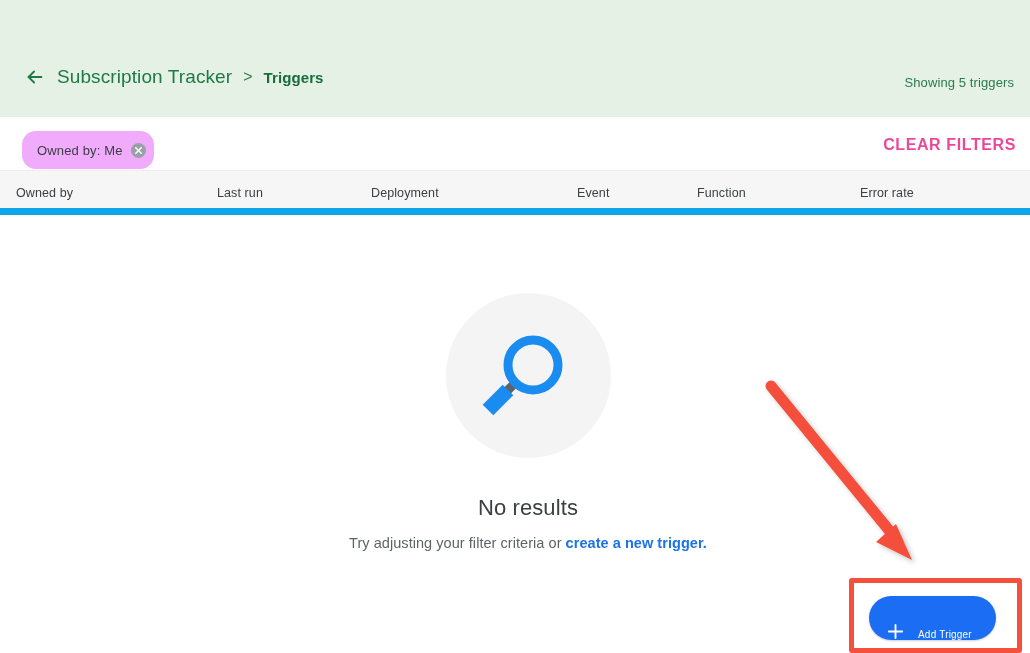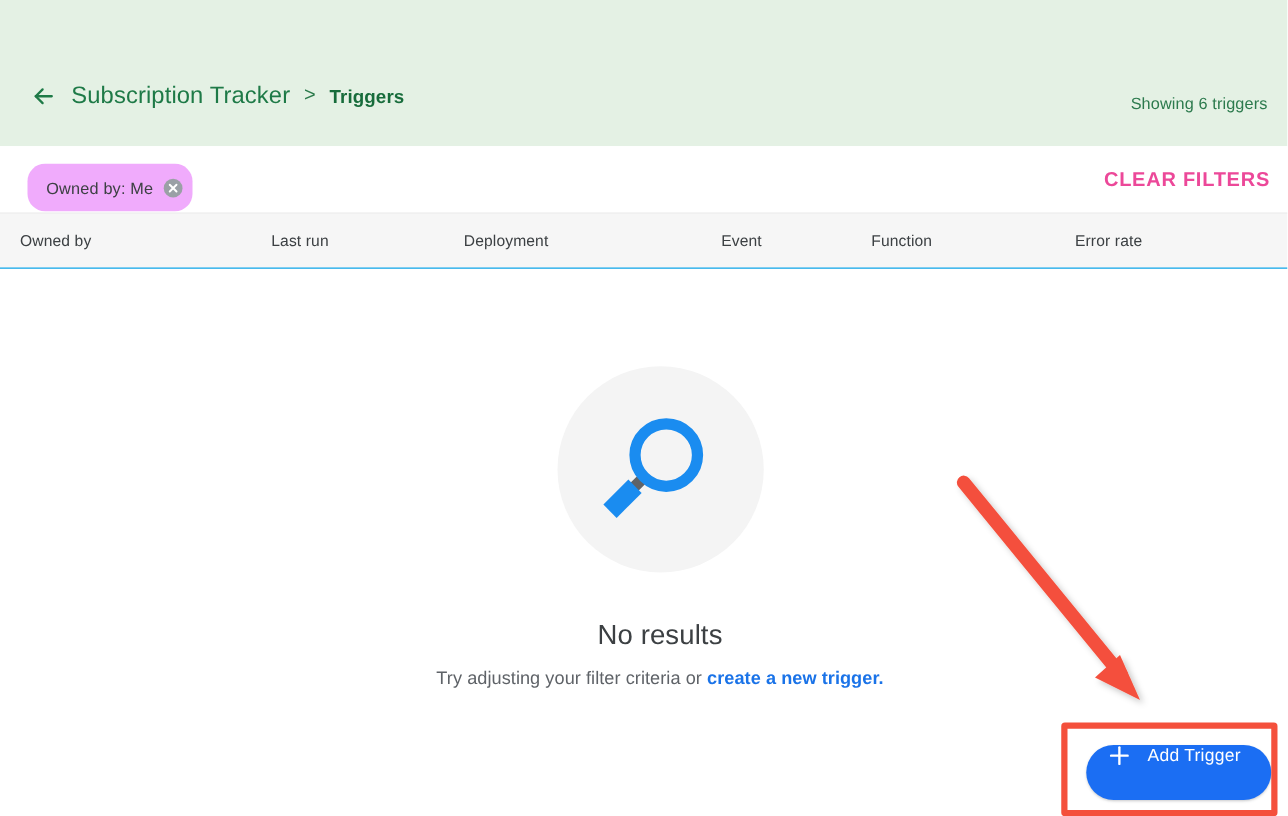--- a/index.html
+++ b/index.html
@@ -126,21 +126,21 @@
     white-space: nowrap;
   }
 
   
   .table-head {
     position: absolute;
     left: 0; top: 170px;
     width: 1030px; height: 45px;
     background: #f6f6f6;
     border-top: 1px solid #eeeeee;
-    border-bottom: 1px solid #0ea5e9;
+    border-bottom: 7px solid #0ea5e9;
   }
   .col {
     position: absolute;
     top: 15px;
     font-size: 12.5px;
     color: #3c4043;
     letter-spacing: 0.1px;
     white-space: nowrap;
   }
 
@@ -202,25 +202,25 @@
   
   .add-trigger-btn {
     position: absolute;
     left: 869px; top: 596px;
     height: 44px;
     padding: 0 24px 0 18px;
     border: none;
     border-radius: 22px;
     background: #1b6ef3;
     color: #ffffff;
-    font-size: 14px;
+    font-size: 10px;
     font-family: "Liberation Sans", sans-serif;
     letter-spacing: 0.2px;
     display: flex;
-    align-items: flex-start;
+    align-items: flex-end;
     gap: 14px;
     cursor: pointer;
     box-shadow: 0 1px 2px rgba(60,64,67,0.25);
   }
   .plus-icon { display: flex; align-items: center; justify-content: center; }
 </style>
 </head>
 <body>
 
 <div id="app">
@@ -230,21 +230,21 @@
       <span class="back-arrow">
         <svg width="22" height="22" viewBox="0 0 24 24" fill="none" stroke="currentColor" stroke-width="2" stroke-linecap="round" stroke-linejoin="round">
           <line x1="19" y1="12" x2="5" y2="12"></line>
           <polyline points="11 18 5 12 11 6"></polyline>
         </svg>
       </span>
       <span class="crumb-link">Subscription Tracker</span>
       <span class="crumb-sep">&gt;</span>
       <span class="crumb-current">Triggers</span>
     </div>
-    <div class="showing-count">Showing 6 triggers</div>
+    <div class="showing-count">Showing 5 triggers</div>
   </div>
 
   <div class="filter-bar"></div>
 
   <div class="chip">
     <span class="chip-label">Owned by: Me</span>
     <span class="chip-close">
       <svg width="9" height="9" viewBox="0 0 10 10" stroke="#ffffff" stroke-width="1.7" stroke-linecap="round">
         <line x1="2" y1="2" x2="8" y2="8"></line>
         <line x1="8" y1="2" x2="2" y2="8"></line>

